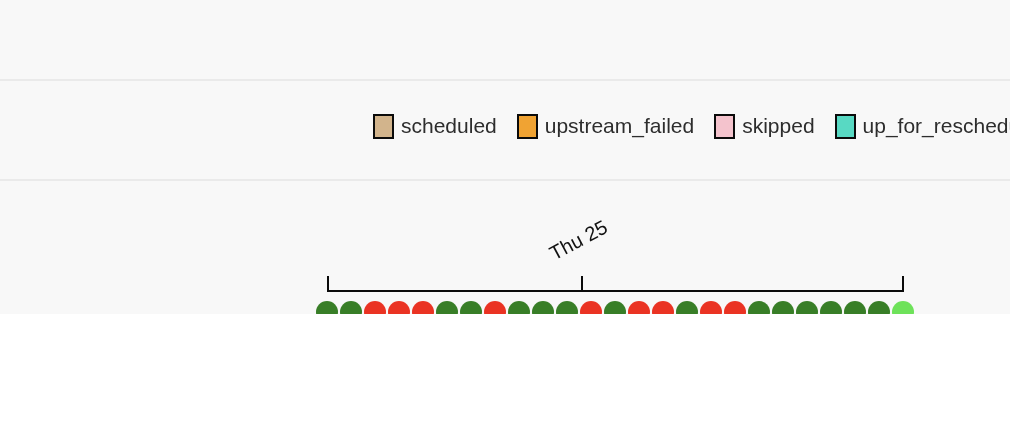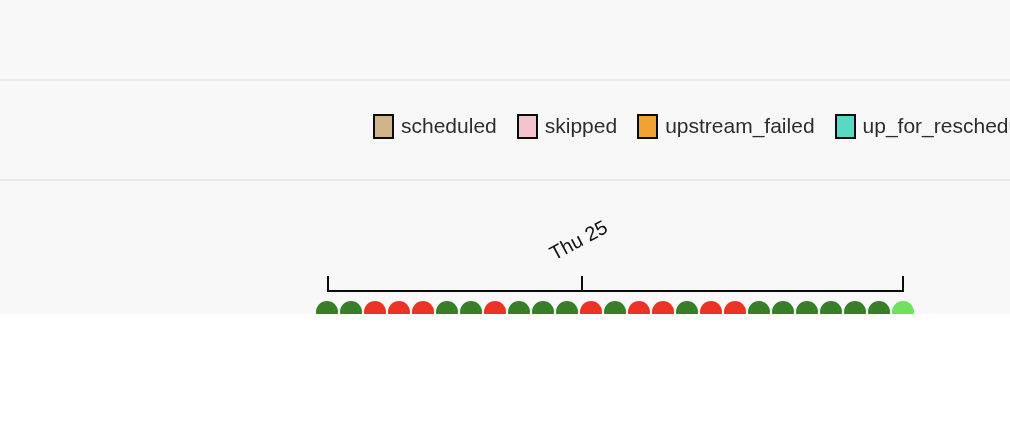--- a/index.html
+++ b/index.html
@@ -46,26 +46,26 @@
 
   <div class="divider" id="divider-1"></div>
   <div class="divider" id="divider-2"></div>
 
   <div id="legend">
       <div class="legend-item">
         <span class="legend-swatch" style="background: rgb(210, 180, 140);"></span>
         <span>scheduled</span>
       </div>
       <div class="legend-item">
+        <span class="legend-swatch" style="background: rgb(240, 163, 51);"></span>
+        <span>upstream_failed</span>
+      </div>
+      <div class="legend-item">
         <span class="legend-swatch" style="background: rgb(244, 195, 205);"></span>
         <span>skipped</span>
-      </div>
-      <div class="legend-item">
-        <span class="legend-swatch" style="background: rgb(240, 163, 51);"></span>
-        <span>upstream_failed</span>
       </div>
       <div class="legend-item">
         <span class="legend-swatch" style="background: rgb(88, 217, 195);"></span>
         <span>up_for_reschedule</span>
       </div>
     </div>
 
   <div id="date-label">Thu 25</div>
   <div id="axis-line"></div>
   <div class="axis-tick" id="tick-left"></div>

